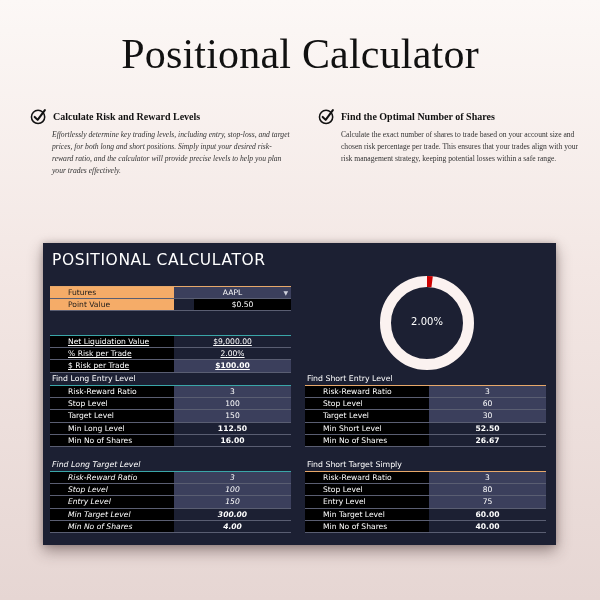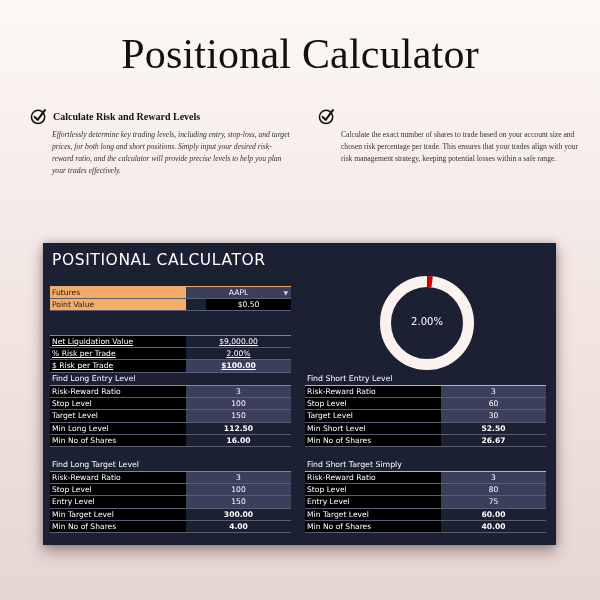--- a/index.html
+++ b/index.html
@@ -33,21 +33,21 @@
     background: #1c2033;
     box-shadow: 0 6px 14px rgba(60,40,40,0.45), 0 0 6px rgba(60,40,40,0.25);
     font-family: "DejaVu Sans", sans-serif; color: #fff;
   }
   .panel-title {
     position: absolute; left: 9px; top: 8px; font-size: 15.5px; letter-spacing: 0.6px;
     color: #fff; font-family: "DejaVu Sans", sans-serif;
   }
   .tbl { position: absolute; width: 241px; font-size: 7.6px; }
   .row { display: flex; height: 12.2px; border-bottom: 1px solid #5a5e72; }
-  .row .lbl { width: 136px; background: #000; padding-left: 2px; line-height: 11.5px; white-space: nowrap; overflow: hidden; }
+  .row .lbl { width: 124px; background: #000; padding-left: 18px; line-height: 11.5px; white-space: nowrap; overflow: hidden; }
   .row .val { flex: 1; text-align: center; line-height: 11.5px; position: relative; }
   .row.input .val { background: #3b3f5c; }
   .row.output .val { background: #1c2033; font-weight: bold; }
   .row.orange .lbl { background: #f5ac68; color: #1a1a1a; }
   .row.orange .val { background: #3b3f5c; }
   .dropdown-arrow { position: absolute; right: 3px; top: 0; font-size: 6px; color: #cfd1dc; }
   .sec-title {
     height: 12px; font-size: 7.8px; line-height: 11px; padding-left: 2px; color: #fff;
   }
   .teal-line { border-top: 1.5px solid #3aa6a8; }
@@ -74,20 +74,21 @@
   </div>
   <p class="feature-desc">Effortlessly determine key trading levels, including entry, stop-loss, and target prices, for both long and short positions. Simply input your desired risk-reward ratio, and the calculator will provide precise levels to help you plan your trades effectively.</p>
 </div>
 
 <div class="feature right">
   <div class="feature-head">
     <svg class="check-icon" viewBox="0 0 20 20">
       <circle cx="9.5" cy="10.5" r="7.8" fill="none" stroke="#111" stroke-width="1.8"></circle>
       <path d="M5.5 10.5 L9 14 L17.5 2.5" fill="none" stroke="#111" stroke-width="2.4" stroke-linecap="round" stroke-linejoin="round"></path>
     </svg>
+    <span class="feature-title">Find the Optimal Number of Shares</span>
   </div>
   <p class="feature-desc">Calculate the exact number of shares to trade based on your account size and chosen risk percentage per trade. This ensures that your trades align with your risk management strategy, keeping potential losses within a safe range.</p>
 </div>
 
 <div class="panel">
   <div class="panel-title">POSITIONAL CALCULATOR</div>
 
   <div class="tbl" style="left:7px; top:43px;">
     <div class="orange-line"></div>
     <div class="row orange">
@@ -168,21 +169,21 @@
     <div class="row output">
         <div class="lbl">Min Short Level</div>
         <div class="val">52.50</div>
       </div>
     <div class="row output">
         <div class="lbl">Min No of Shares</div>
         <div class="val">26.67</div>
       </div>
   </div>
 
-  <div class="tbl" style="left:7px; top:216px;">
+  <div class="tbl" style="left:7px; top:216px;font-style:italic;">
     <div class="sec-title">Find Long Target Level</div>
     <div class="teal-line"></div>
     <div class="row input">
         <div class="lbl">Risk-Reward Ratio</div>
         <div class="val">3</div>
       </div>
     <div class="row input">
         <div class="lbl">Stop Level</div>
         <div class="val">100</div>
       </div>

